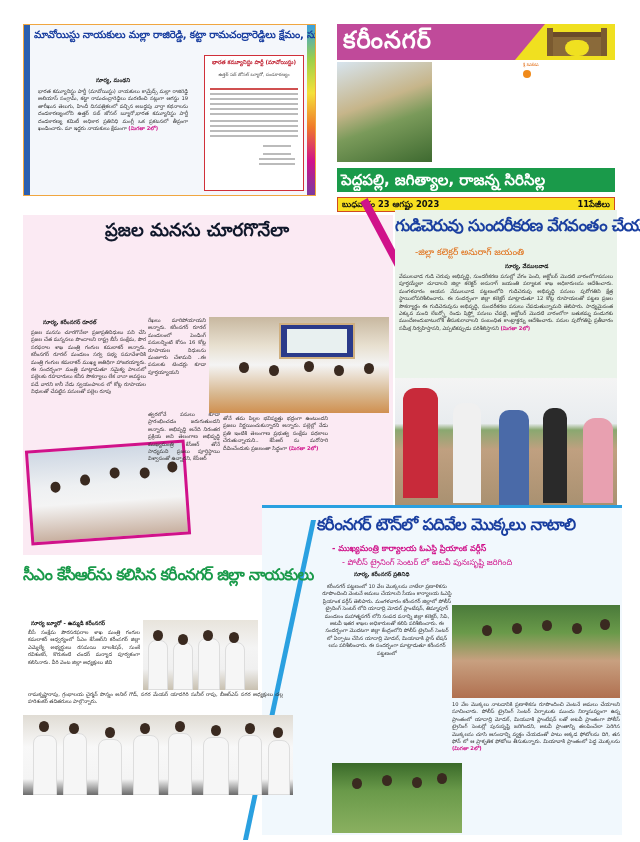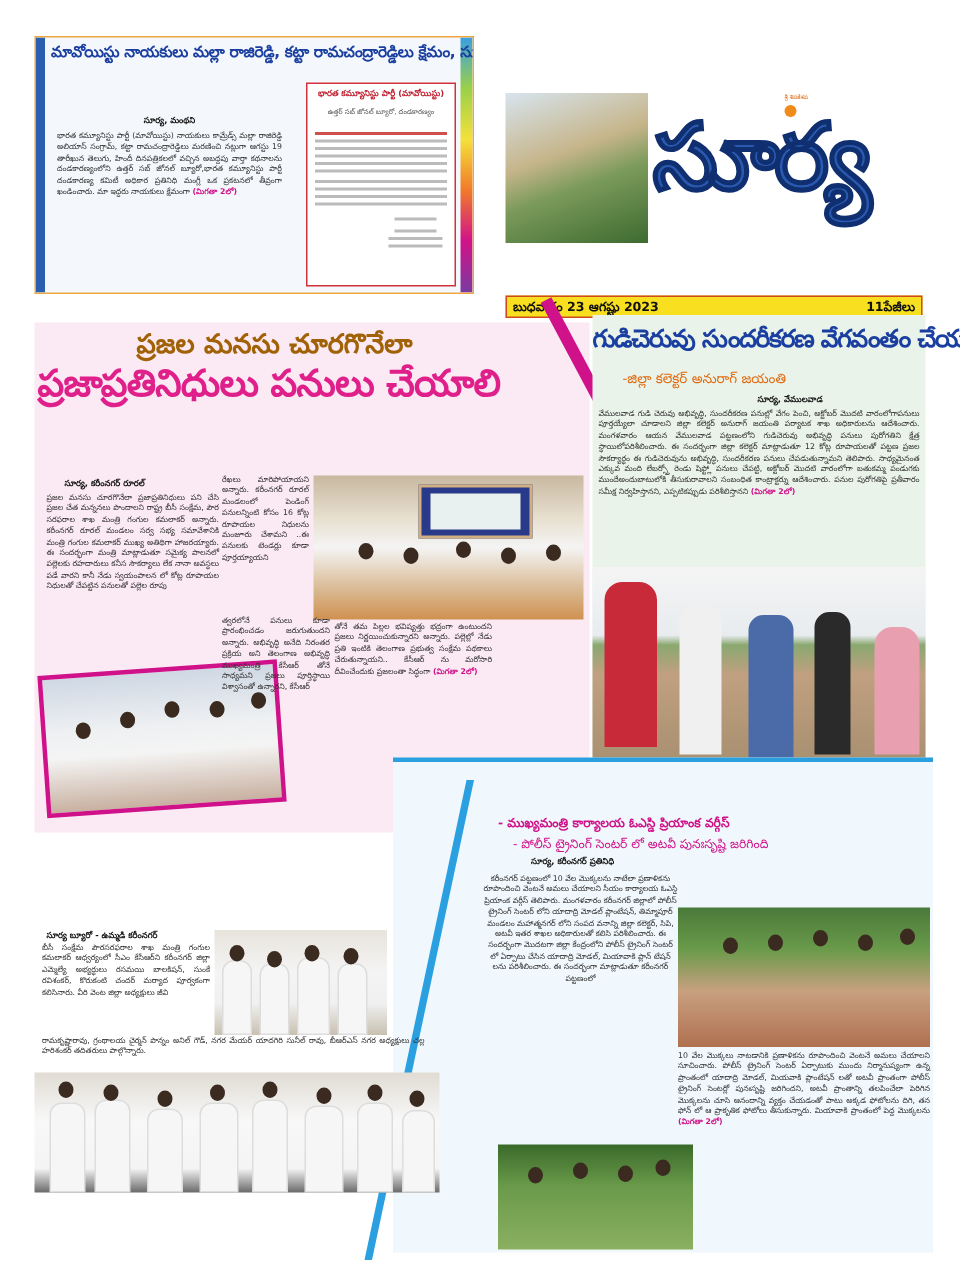--- a/index.html
+++ b/index.html
@@ -29,21 +29,21 @@
   #mast .kt{position:absolute;left:6px;top:2px;font-size:24px;font-weight:bold;color:#fff;letter-spacing:1px}
   #mast .photo{position:absolute;left:0;top:38px;width:95px;height:100px;background:linear-gradient(160deg,#d7e4ee 0%,#c6b58a 40%,#7a9a5a 60%,#3e6a30 100%)}
   #mast .logo{position:absolute;left:98px;top:44px;font-size:62px;font-weight:bold;color:#2a5ab0;-webkit-text-stroke:1.5px #0f2f70;letter-spacing:-4px;font-family:"DejaVu Serif",serif}
   #mast .sun{position:absolute;left:186px;top:46px;width:8px;height:8px;border-radius:50%;background:#f08a1a}
   #mast .tag{position:absolute;left:186px;top:38px;font-size:4px;color:#e06a10}
   #mast .green{position:absolute;left:0;top:144px;width:278px;height:24px;background:#1a9a4a;color:#fff;font-size:15px;font-weight:bold;padding-left:4px;line-height:24px;white-space:nowrap}
   #mast .date{position:absolute;left:0;top:173px;width:278px;height:15px;background:#f8e020;border:1px solid #d04a20;font-size:8.4px;font-weight:bold;color:#111;line-height:13px;padding:0 4px}
   #mast .date .pg{position:absolute;right:4px;top:0}
   
   #prajala{left:23px;top:215px;width:370px;height:340px;background:#fbeaf3;overflow:hidden}
-  #prajala .h1a{position:absolute;left:68px;top:4px;font-size:18px;color:#a16207;font-weight:bold}
+  #prajala .h1a{position:absolute;left:82px;top:4px;font-size:18px;color:#0f172a;font-weight:bold}
   #prajala .h1b{position:absolute;left:2px;top:26px;font-size:25px;color:#e0208a;font-weight:bold;white-space:nowrap;letter-spacing:-.5px}
   #prajala .pill{position:absolute;left:20px;top:60px;width:318px;height:18px;border:1.5px solid #333;border-radius:10px;background:#fff;font-size:8px;color:#1a9a4a;font-weight:bold;text-align:center;line-height:15px}
   #prajala .sub2{position:absolute;left:4px;top:84px;width:366px;font-size:9.2px;font-weight:bold;color:#1a3fa0;white-space:nowrap}
   #prajala .by{position:absolute;left:20px;top:104px}
   #prajala .col1{position:absolute;left:8px;top:114px;width:115px}
   #prajala .col2{position:absolute;left:125px;top:102px;width:58px}
   #prajala .col3{position:absolute;left:200px;top:200px;width:105px}
   #prajala .pic1{position:absolute;left:186px;top:102px;width:180px;height:96px;background:linear-gradient(#c8b8a0 0%,#e8e0d0 30%,#f4f4f4 50%,#d8b890 80%,#d09050 100%)}
   #prajala .pic1 .banner{position:absolute;left:70px;top:6px;width:76px;height:36px;background:#2a3a8a;border:2px solid #d0b080}
   #prajala .pic1 .banner i{position:absolute;left:6px;top:4px;width:60px;height:24px;background:#e8f0f0}
@@ -108,33 +108,43 @@
       <div class="ll"></div>
       <div class="ll"></div>
     <div class="ll" style="width:30%;margin-left:60%;margin-top:8px"></div>
     <div class="ll" style="width:30%;margin-left:60%;margin-top:6px"></div>
     <div class="ll" style="width:40%;margin-left:55%"></div>
     <div class="ll" style="width:40%;margin-left:55%"></div>
   </div>
 </div>
 
 <div id="mast" class="abs">
+  <div class="kb">
+    <div class="ytri"></div>
+    <svg class="arch" viewBox="0 0 60 28">
+      <rect x="4" y="8" width="52" height="20" fill="#8a6a3a"></rect>
+      <rect x="18" y="12" width="24" height="16" rx="10" fill="#f0e020"></rect>
+      <rect x="2" y="4" width="56" height="5" fill="#6a4a2a"></rect>
+      <rect x="0" y="0" width="6" height="28" fill="#7a5a30"></rect>
+      <rect x="54" y="0" width="6" height="28" fill="#7a5a30"></rect>
+    </svg>
+    <div class="kt">కరీంనగర్</div>
+  </div>
   <div class="photo"></div>
   <div class="tag">శ్రీ శివకేశవ</div>
   <div class="sun"></div>
-  <div class="logo">సూర్య</div>
+  <div class="green">పెద్దపల్లి, జగిత్యాల, రాజన్న సిరిసిల్ల</div>
   <div class="date">
     <span>బుధవారం 23 ఆగష్టు 2023</span>
     <span class="pg">11పేజీలు</span>
   </div>
 </div>
 
 <div id="prajala" class="abs">
   <div class="h1a">ప్రజల మనసు చూరగొనేలా</div>
-  <div class="h1b">ప్రజాప్రతినిధులు పనులు చేయాలి</div>
   <div class="by byline">సూర్య, కరీంనగర్ రూరల్</div>
   <div class="col1 tiny">ప్రజల మనసు చూరగొనేలా ప్రజాప్రతినిధులు పని చేసి ప్రజల చేత మన్ననలు పొందాలని రాష్ట్ర బీసీ సంక్షేమ, పౌర సరఫరాల శాఖ మంత్రి గంగుల కమలాకర్ అన్నారు. కరీంనగర్ రూరల్ మండలం సర్వ సభ్య సమావేశానికి మంత్రి గంగుల కమలాకర్ ముఖ్య అతిథిగా హాజరయ్యారు. ఈ సందర్భంగా మంత్రి మాట్లాడుతూ సమైక్య పాలనలో పల్లెలకు రహదారులు కనీస సౌకర్యాలు లేక నానా అవస్థలు పడే వారని కానీ నేడు స్వయంపాలన లో కోట్ల రూపాయల నిధులతో చేపట్టిన పనులతో పల్లెల రూపు</div>
   <div class="col2 tiny">రేఖలు మారిపోయాయని అన్నారు. కరీంనగర్ రూరల్ మండలంలో పెండింగ్ పనులన్నింటి కోసం 16 కోట్ల రూపాయల నిధులను మంజూరు చేశామని ..ఈ పనులకు టెండర్లు కూడా పూర్తయ్యాయని</div>
   <div class="pic1">
     <div class="banner">
         <i></i>
       </div>
     <div class="head" style="left:30px;top:45px"></div>
       <div class="head" style="left:60px;top:48px"></div>
     <div class="head" style="left:95px;top:44px"></div>
@@ -163,20 +173,21 @@
       <div class="p2"></div>
       <div class="p3"></div>
       <div class="p4"></div>
       <div class="p5"></div>
   </div>
 </div>
 
 <div id="town" class="abs">
   <div class="bluebar"></div>
   <div class="chev"></div>
+  <h2>కరీంనగర్ టౌన్‌లో పదివేల మొక్కలు నాటాలి</h2>
   <div class="s1">- ముఖ్యమంత్రి కార్యాలయ ఓఎస్డి ప్రియాంక వర్గీస్</div>
   <div class="s2">- పోలీస్ ట్రైనింగ్ సెంటర్ లో అటవీ పునఃసృష్టి జరిగింది</div>
   <div class="by byline">సూర్య, కరీంనగర్ ప్రతినిధి</div>
   <div class="body tiny" style="text-align:center">కరీంనగర్ పట్టణంలో 10 వేల మొక్కలను నాటేలా ప్రణాళికను రూపొందించి వెంటనే అమలు చేయాలని సీయం కార్యాలయ ఓఎస్డి ప్రియాంక వర్గీస్ తెలిపారు. మంగళవారం కరీంనగర్ జిల్లాలో పోలీస్ ట్రైనింగ్ సెంటర్ లోని యాదాద్రి మోడల్ ప్లాంటేషన్, తిమ్మాపూర్ మండలం మహాత్మనగర్ లోని సంపద వనాన్ని జిల్లా కలెక్టర్, సిపి, అటవీ ఇతర శాఖల అధికారులతో కలిసి పరిశీలించారు. ఈ సందర్భంగా మొదటగా జిల్లా కేంద్రంలోని పోలీస్ ట్రైనింగ్ సెంటర్ లో ఏర్పాటు చేసిన యాదాద్రి మోడల్, మియావాకి ప్లాన్ టేషన్ లను పరిశీలించారు. ఈ సందర్భంగా మాట్లాడుతూ కరీంనగర్ పట్టణంలో</div>
   <div class="pic1">
     <div class="head" style="left:30px;top:20px"></div>
       <div class="head" style="left:60px;top:18px"></div>
     <div class="head" style="left:90px;top:15px"></div>
       <div class="head" style="left:120px;top:18px"></div>
       <div class="head" style="left:148px;top:14px"></div>
@@ -184,20 +195,21 @@
   <div class="body2 tiny"><span>10 వేల మొక్కలు నాటడానికి ప్రణాళికను రూపొందించి వెంటనే అమలు చేయాలని సూచించారు. పోలీస్ ట్రైనింగ్ సెంటర్ ఏర్పాటుకు ముందు నిర్మానుష్యంగా ఉన్న ప్రాంతంలో యాదాద్రి మోడల్, మియవాకి ప్లాంటేషన్ లతో అటవీ ప్రాంతంగా పోలీస్ ట్రైనింగ్ సెంటర్లో పునఃసృష్టి జరిగిందని, అటవీ ప్రాంతాన్ని తలపించేలా పెరిగిన మొక్కలను చూసి ఆనందాన్ని వ్యక్తం చేయడంతో పాటు అక్కడ ఫోటోలను దిగి, తన ఫోన్ లో ఆ ప్రాకృతిక ఫోటోలు తీసుకున్నారు. మియావాకి ప్రాంతంలో పెద్ద మొక్కలను</span> <span class="more">(మిగతా 2లో)</span></div>
   <div class="pic2">
     <div class="head" style="left:20px;top:15px"></div>
       <div class="head" style="left:50px;top:12px"></div>
     <div class="head" style="left:80px;top:14px"></div>
       <div class="head" style="left:105px;top:10px"></div>
   </div>
 </div>
 
 <div id="kcr" class="abs">
+  <h2>సీఎం కేసీఆర్‌ను కలిసిన కరీంనగర్ జిల్లా నాయకులు</h2>
   <div class="by byline">సూర్య బ్యూరో - ఉమ్మడి కరీంనగర్</div>
   <div class="body tiny">బీసీ సంక్షేమ పౌరసరఫరాల శాఖ మంత్రి గంగుల కమలాకర్ ఆధ్వర్యంలో సీఎం కేసీఆర్‌ని కరీంనగర్ జిల్లా ఎమ్మెల్యే అభ్యర్థులు రసమయి బాలకిషన్, సుంకే రవిశంకర్, కొరుకంటి చందర్ మర్యాద పూర్వకంగా కలిసినారు. వీరి వెంట జిల్లా అధ్యక్షులు జీవి</div>
   <div class="pic1">
     <div class="ppl" style="left:5px;width:20px;height:50px"></div>
       <div class="ppl" style="left:30px;width:20px;height:48px"></div>
     <div class="ppl" style="left:55px;width:22px;height:52px"></div>
       <div class="ppl" style="left:82px;width:20px;height:48px"></div>
     <div class="head" style="left:10px;top:10px"></div>
       <div class="head" style="left:35px;top:14px"></div>
     <div class="head" style="left:60px;top:10px"></div>

